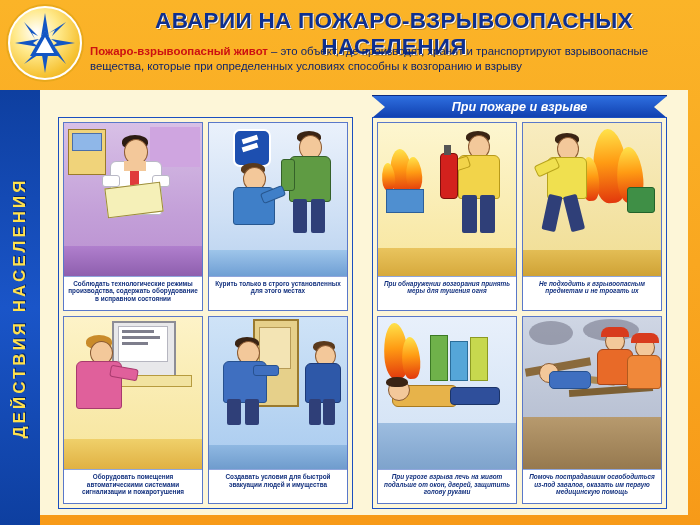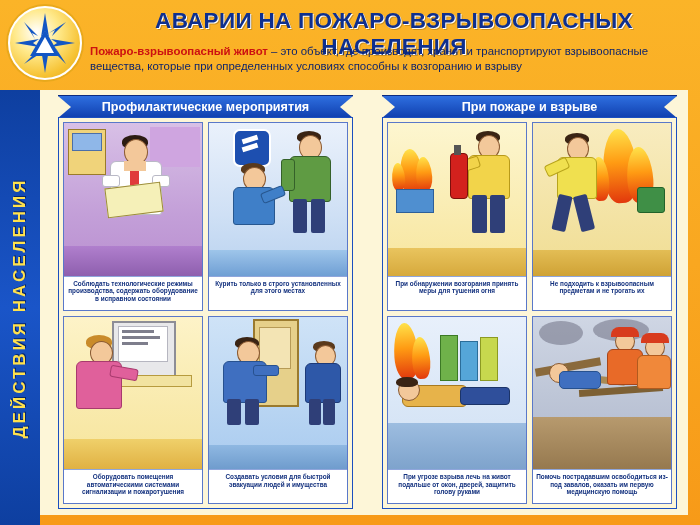--- a/index.html
+++ b/index.html
@@ -71,21 +71,21 @@
     position:absolute;left:90px;top:44px;width:600px;
     font-size:11.4px;color:#102a6b;line-height:14.5px;font-weight:bold;
   }
   .intro .red{color:#cc1111;}
   .intro .norm{font-weight:normal;color:#10256b;}
   
   .col{
     position:absolute;top:95px;width:295px;height:415px;
   }
   .col.left{left:58px;}
-  .col.right{left:382px;}
+  .col.right{left:372px;font-style:italic;}
   .colhead{
     position:relative;height:22px;
     background:linear-gradient(180deg,#2e6fe0 0%,#103fae 100%);
     color:#ffffff;font-weight:bold;font-size:12.6px;
     display:flex;align-items:center;justify-content:center;
     border:1px solid #0b2b80;
   }
   .colhead:before,.colhead:after{
     content:"";position:absolute;top:0;width:0;height:0;
     border-top:11px solid transparent;border-bottom:11px solid transparent;
@@ -158,21 +158,20 @@
 
   <div class="intro">
     <span class="red">Пожаро-взрывоопасный живот</span><span class="norm"> – это объект, где производят, хранят и транспортируют взрывоопасные вещества, которые при определенных условиях способны к возгоранию и взрыву</span>
   </div>
 
   <div class="left-strip">
     <span>ДЕЙСТВИЯ НАСЕЛЕНИЯ</span>
   </div>
 
   <div class="col left">
-    <div class="colhead">Профилактические мероприятия</div>
     <div class="colbody">
       <div class="grid">
 
         <div class="cell">
           <div class="art">
             <div class="sky" style="background:linear-gradient(180deg,#d8c0e6 0%,#c39fd8 60%,#b98fd0 100%)"></div>
             <div style="position:absolute;left:4px;top:6px;width:36px;height:44px;background:#f0d37a;border:1px solid #9a7b2a;"></div>
             <div style="position:absolute;left:8px;top:10px;width:28px;height:16px;background:#8fb7e8;border:1px solid #4b6fa8;"></div>
             <div style="position:absolute;left:86px;top:4px;width:50px;height:40px;background:#cfa5e0;"></div>
             <div class="floor" style="height:30px;background:linear-gradient(180deg,#b07fcd,#8e5fae)"></div>

